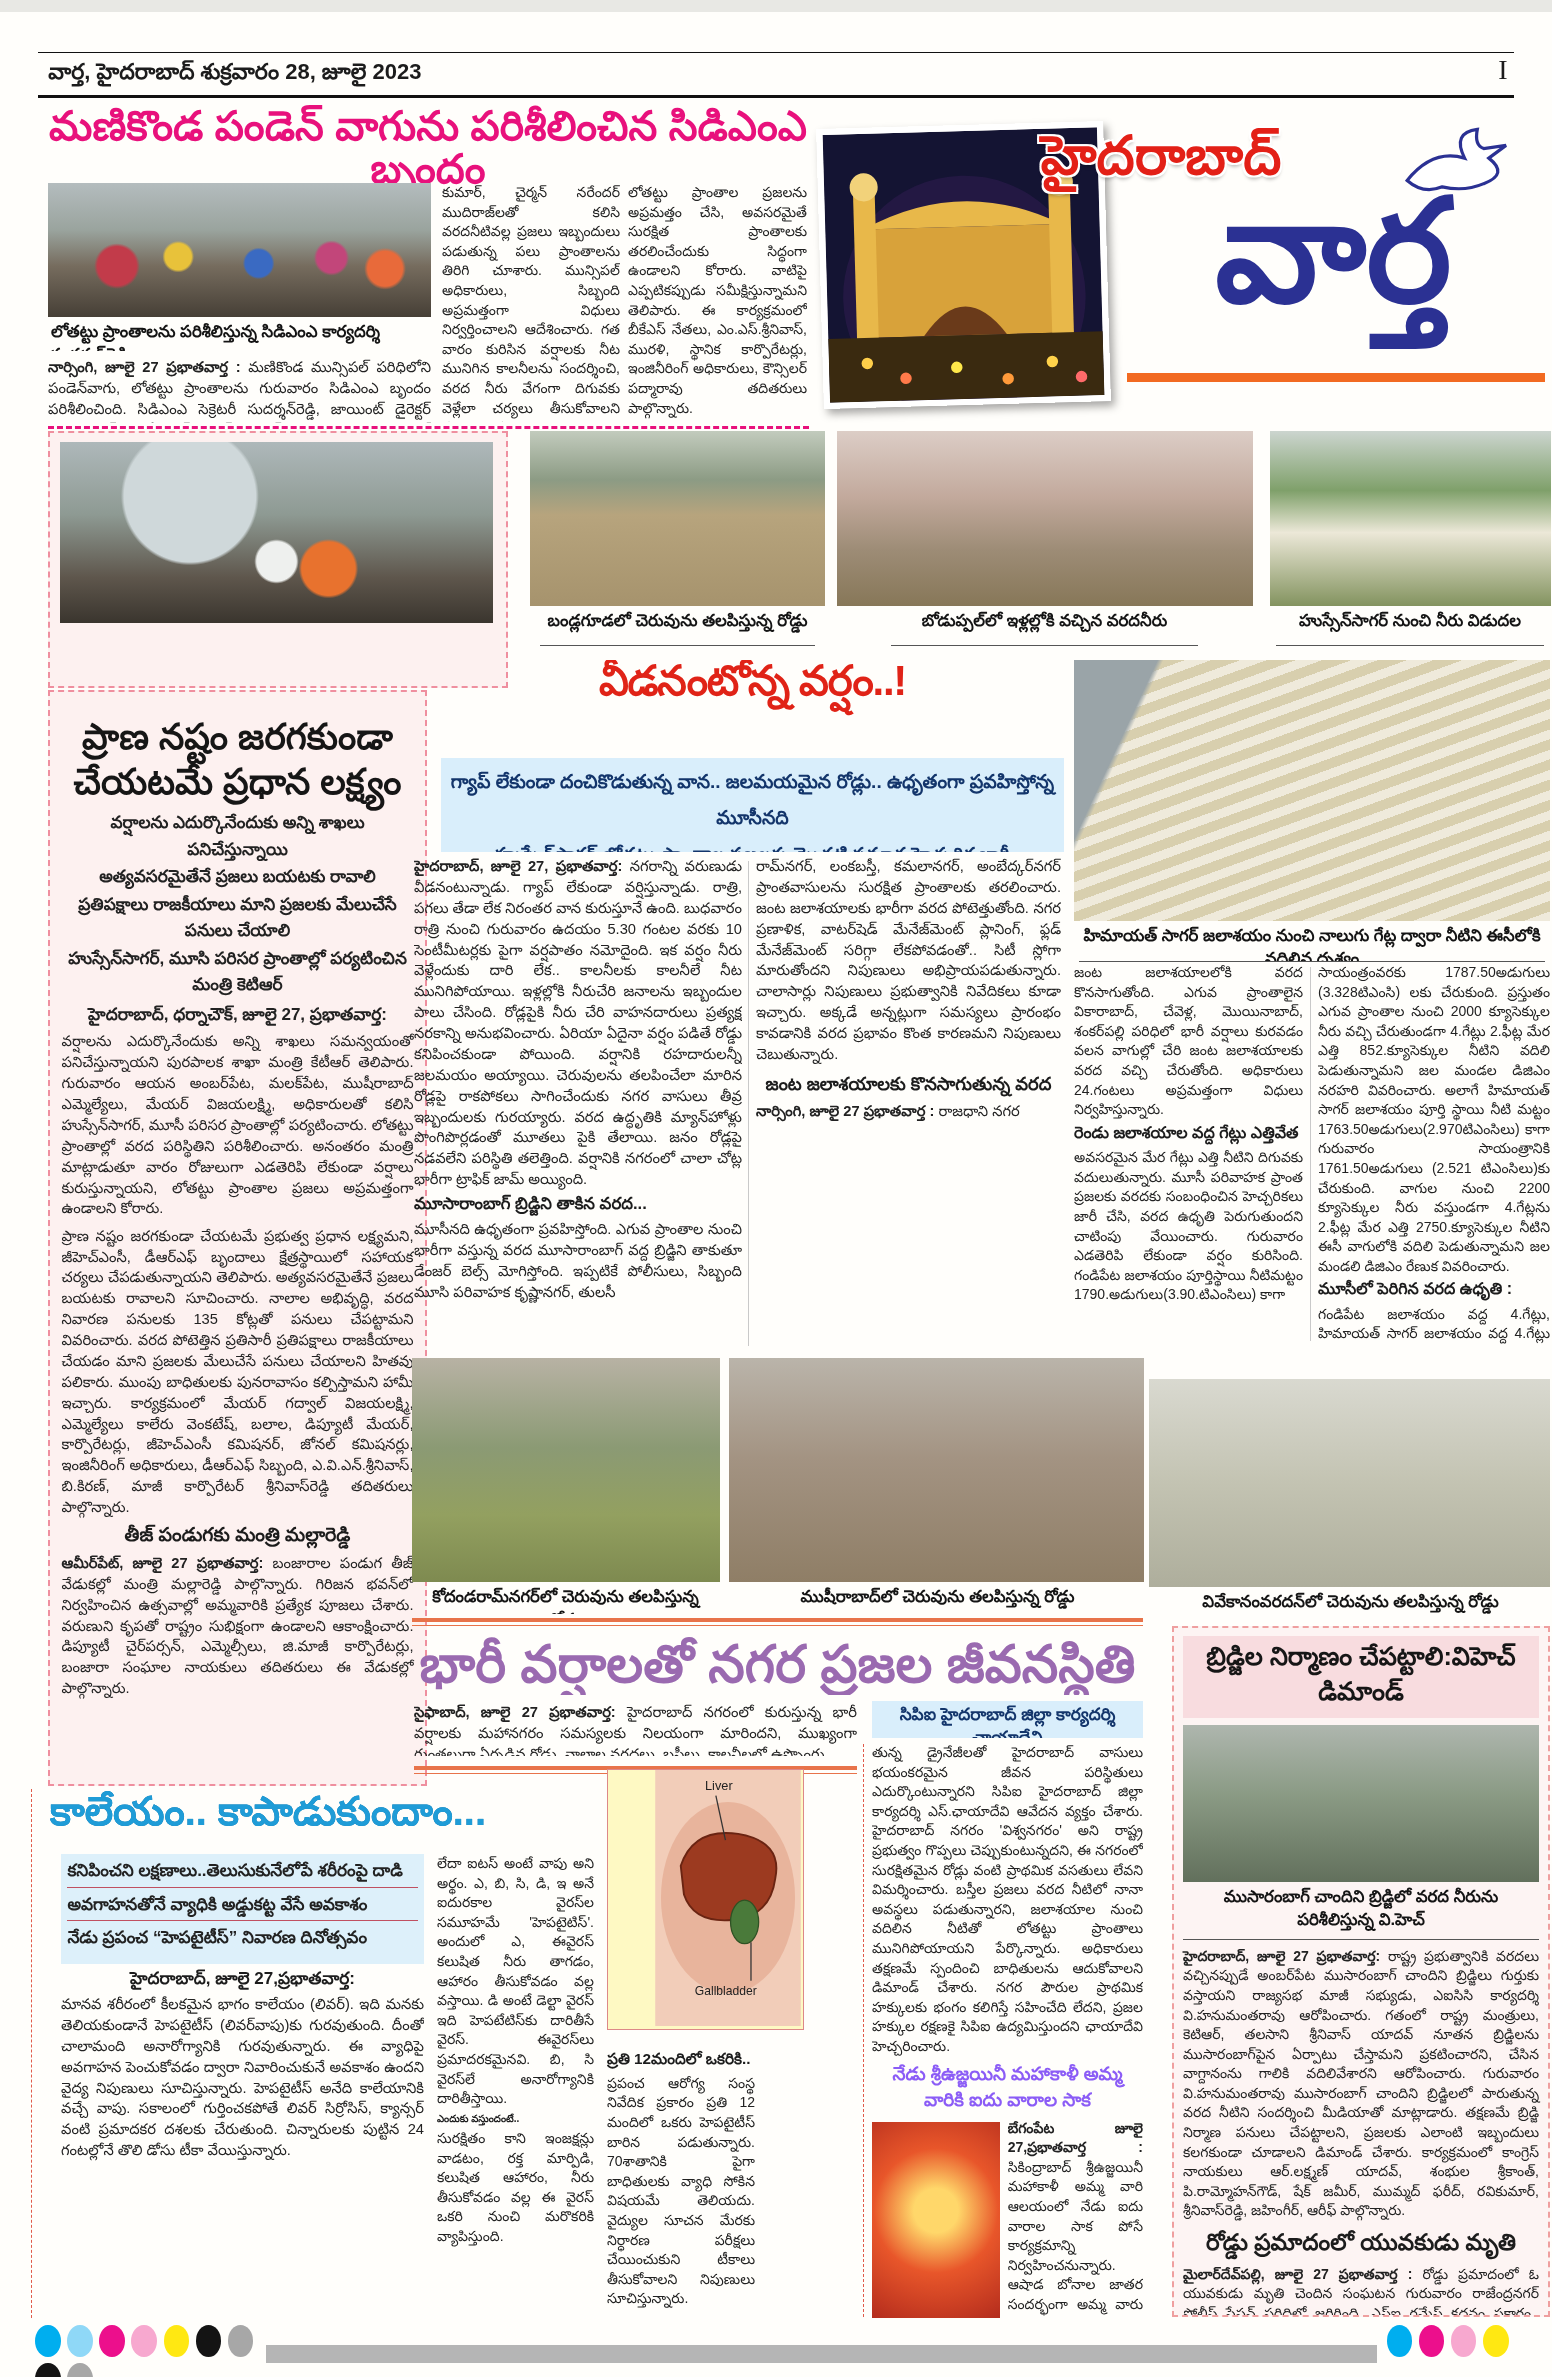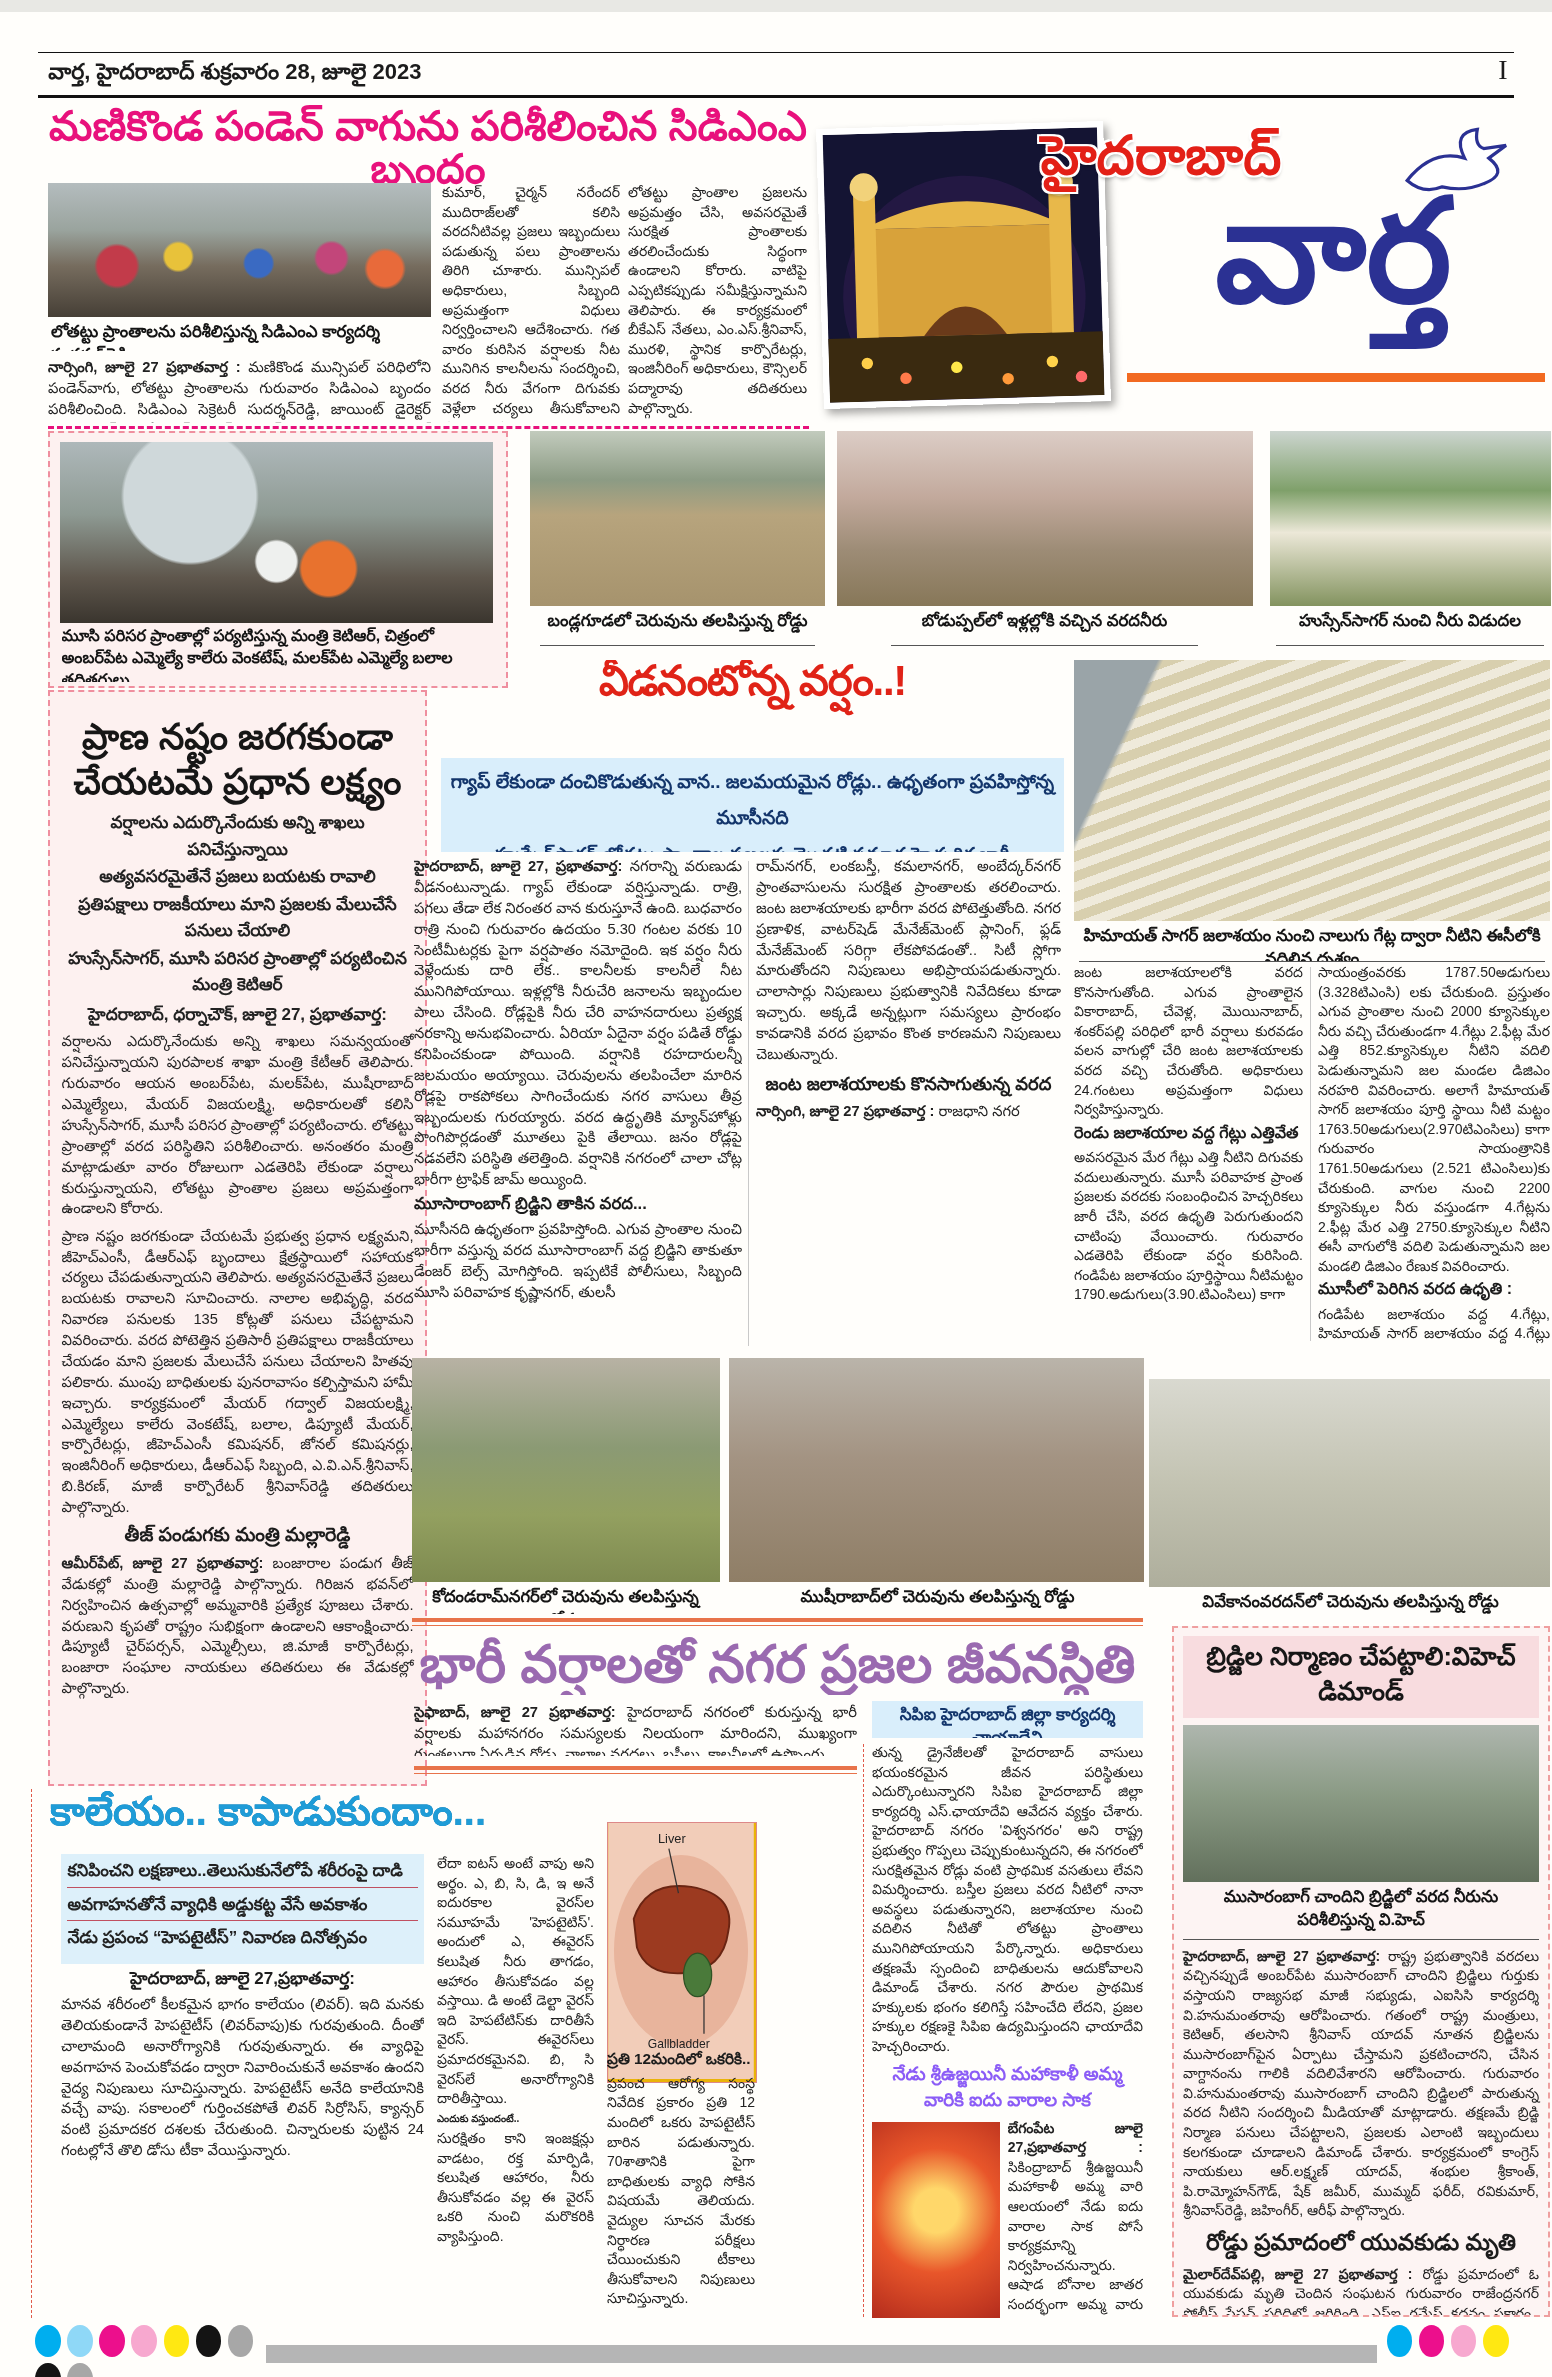--- a/index.html
+++ b/index.html
@@ -122,21 +122,20 @@
     <span class="dl">నార్సింగి, జూలై 27 ప్రభాతవార్త :</span>
     <span>మణికొండ మున్సిపల్ పరిధిలోని పండెన్‌వాగు, లోతట్టు ప్రాంతాలను గురువారం సిడిఎంఎ బృందం పరిశీలించింది. సిడిఎంఎ సెక్రెటరీ సుదర్శన్‌రెడ్డి, జాయింట్ డైరెక్టర్ కృష్ణమోహన్‌రెడ్డి, రీజినల్ డైరెక్టర్ శ్రీనివాస్‌రెడ్డి మణికొండ మున్సిపల్ కమిషనర్ ఫల్గుణ్</span>
   </p>
   <div class="abs body-s just clip" style="left:442px;top:171px;width:178px;height:239px;">కుమార్, చైర్మన్ నరేందర్ ముదిరాజ్‌లతో కలిసి వరదనీటివల్ల ప్రజలు ఇబ్బందులు పడుతున్న పలు ప్రాంతాలను తిరిగి చూశారు. మున్సిపల్ అధికారులు, సిబ్బంది అప్రమత్తంగా విధులు నిర్వర్తించాలని ఆదేశించారు. గత వారం కురిసిన వర్షాలకు నీట మునిగిన కాలనీలను సందర్శించి, వరద నీరు వేగంగా దిగువకు వెళ్లేలా చర్యలు తీసుకోవాలని సూచించారు. నాలాలపై ఆక్రమణలను తొలగించాలని, మ్యాన్‌హోళ్ల మూతలను సరిచూడాలని ఆదేశించారు.</div>
   <div class="abs body-s just clip" style="left:628px;top:171px;width:179px;height:239px;">లోతట్టు ప్రాంతాల ప్రజలను అప్రమత్తం చేసి, అవసరమైతే సురక్షిత ప్రాంతాలకు తరలించేందుకు సిద్ధంగా ఉండాలని కోరారు. వాటిపై ఎప్పటికప్పుడు సమీక్షిస్తున్నామని తెలిపారు. ఈ కార్యక్రమంలో బీకేఎస్ నేతలు, ఎం.ఎస్.శ్రీనివాస్, మురళి, స్థానిక కార్పొరేటర్లు, ఇంజినీరింగ్ అధికారులు, కౌన్సిలర్ పద్మారావు తదితరులు పాల్గొన్నారు.</div>
 
   <div class="abs sep-dash" style="left:48px;top:414px;width:761px;"></div>
 
   <div class="abs dash-pink" style="left:48px;top:419px;width:456px;height:253px;">
     <div class="abs ph ph-ktr" style="left:10.2px;top:9px;width:433px;height:181px;"></div>
-    <div class="abs cap clip" style="left:11.5px;top:194px;width:432px;height:55px;font-size:16px;">మూసి పరిసర ప్రాంతాల్లో పర్యటిస్తున్న మంత్రి కెటిఆర్, చిత్రంలో అంబర్‌పేట ఎమ్మెల్యే కాలేరు వెంకటేష్, మలక్‌పేట ఎమ్మెల్యే బలాల తదితరులు</div>
   </div>
   <div class="abs ph ph-flood1" style="left:530px;top:419px;width:295px;height:175px;"></div>
   <div class="abs cap ctr cap-rule clip" style="left:540px;top:599px;width:275px;height:28px;">బండ్లగూడలో చెరువును తలపిస్తున్న రోడ్డు</div>
   <div class="abs ph ph-boduppal" style="left:837px;top:419px;width:416px;height:175px;"></div>
   <div class="abs cap ctr cap-rule clip" style="left:891px;top:599px;width:307px;height:28px;">బోడుప్పల్‌లో ఇళ్లల్లోకి వచ్చిన వరదనీరు</div>
   <div class="abs ph ph-hussain" style="left:1270px;top:419px;width:281px;height:175px;"></div>
   <div class="abs cap ctr cap-rule clip" style="left:1276px;top:599px;width:268px;height:28px;">హుస్సేన్‌సాగర్ నుంచి నీరు విడుదల</div>
 
   <div class="abs dash-pink clip" style="left:48px;top:678px;width:375px;height:1092px;">
     <div class="h-box ctr" style="margin:22px 12.8px 6.4px 12.8px;">ప్రాణ నష్టం జరగకుండా చేయటమే ప్రధాన లక్ష్యం</div>
@@ -234,21 +233,21 @@
   </div>
   <div class="abs ctr dl clip" style="left:61px;top:1957px;width:363px;height:23px;font-size:17px;">హైదరాబాద్, జూలై 27,ప్రభాతవార్త:</div>
   <div class="abs body-t just clip" style="left:61px;top:1982px;width:363px;height:319px;">మానవ శరీరంలో కీలకమైన భాగం కాలేయం (లివర్). ఇది మనకు తెలియకుండానే హెపటైటీస్ (లివర్‌వాపు)కు గురవుతుంది. దీంతో చాలామంది అనారోగ్యానికి గురవుతున్నారు. ఈ వ్యాధిపై అవగాహన పెంచుకోవడం ద్వారా నివారించుకునే అవకాశం ఉందని వైద్య నిపుణులు సూచిస్తున్నారు. హెపటైటీస్ అనేది కాలేయానికి వచ్చే వాపు. సకాలంలో గుర్తించకపోతే లివర్ సిర్రోసిస్, క్యాన్సర్ వంటి ప్రమాదకర దశలకు చేరుతుంది. చిన్నారులకు పుట్టిన 24 గంటల్లోనే తొలి డోసు టీకా వేయిస్తున్నారు.</div>
 
   <div class="abs clip" style="left:437px;top:1842px;width:157px;height:464px;">
     <p class="body-s just" style="margin:0;">లేదా ఐటస్ అంటే వాపు అని అర్థం. ఎ, బి, సి, డి, ఇ అనే ఐదురకాల వైరస్‌ల సమూహమే 'హెపటైటిస్'. అందులో ఎ, ఈవైరస్ కలుషిత నీరు తాగడం, ఆహారం తీసుకోవడం వల్ల వస్తాయి. డి అంటే డెల్టా వైరస్ ఇది హెపటేటిస్‌కు దారితీసే వైరస్. ఈవైరస్‌లు ప్రమాదరకమైనవి. బి, సి వైరస్‌లే అనారోగ్యానికి దారితీస్తాయి.</p>
     <div class="subhead" style="font-size:10px;">ఎందుకు వస్తుందంటే..</div>
     <p class="body-s just" style="margin:0;">సురక్షితం కాని ఇంజక్షన్లు వాడటం, రక్త మార్పిడి, కలుషిత ఆహారం, నీరు తీసుకోవడం వల్ల ఈ వైరస్ ఒకరి నుంచి మరొకరికి వ్యాపిస్తుంది.</p>
   </div>
 
-  <div class="abs" style="left:607px;top:1810px;width:148px;height:259px;border:1.3px solid #d88;background:#eab308;">
+  <div class="abs" style="left:607px;top:1757px;width:148px;height:259px;border:1.3px solid #d88;background:#fef9c3;padding-left:47px;">
     <svg width="146" height="256" viewBox="0 0 228 401">
       <rect width="228" height="401" fill="#f2cdb9"></rect>
       <ellipse cx="114" cy="200" rx="105" ry="150" fill="#e8b49c"></ellipse>
       <path d="M40 150 Q60 90 130 100 Q200 112 188 170 Q180 230 120 235 Q60 240 45 195 Z" fill="#9c3a20" stroke="#6a2412" stroke-width="3"></path>
       <ellipse cx="140" cy="238" rx="22" ry="34" fill="#4a7a3a" stroke="#2f5224" stroke-width="2"></ellipse>
       <line x1="95" y1="40" x2="110" y2="110" stroke="#333" stroke-width="2"></line>
       <text x="78" y="32" font-size="20" fill="#222" font-family="Liberation Sans, sans-serif">Liver</text>
       <line x1="150" y1="270" x2="150" y2="330" stroke="#333" stroke-width="2"></line>
       <text x="62" y="352" font-size="19" fill="#222" font-family="Liberation Sans, sans-serif">Gallbladder</text>
     </svg>

